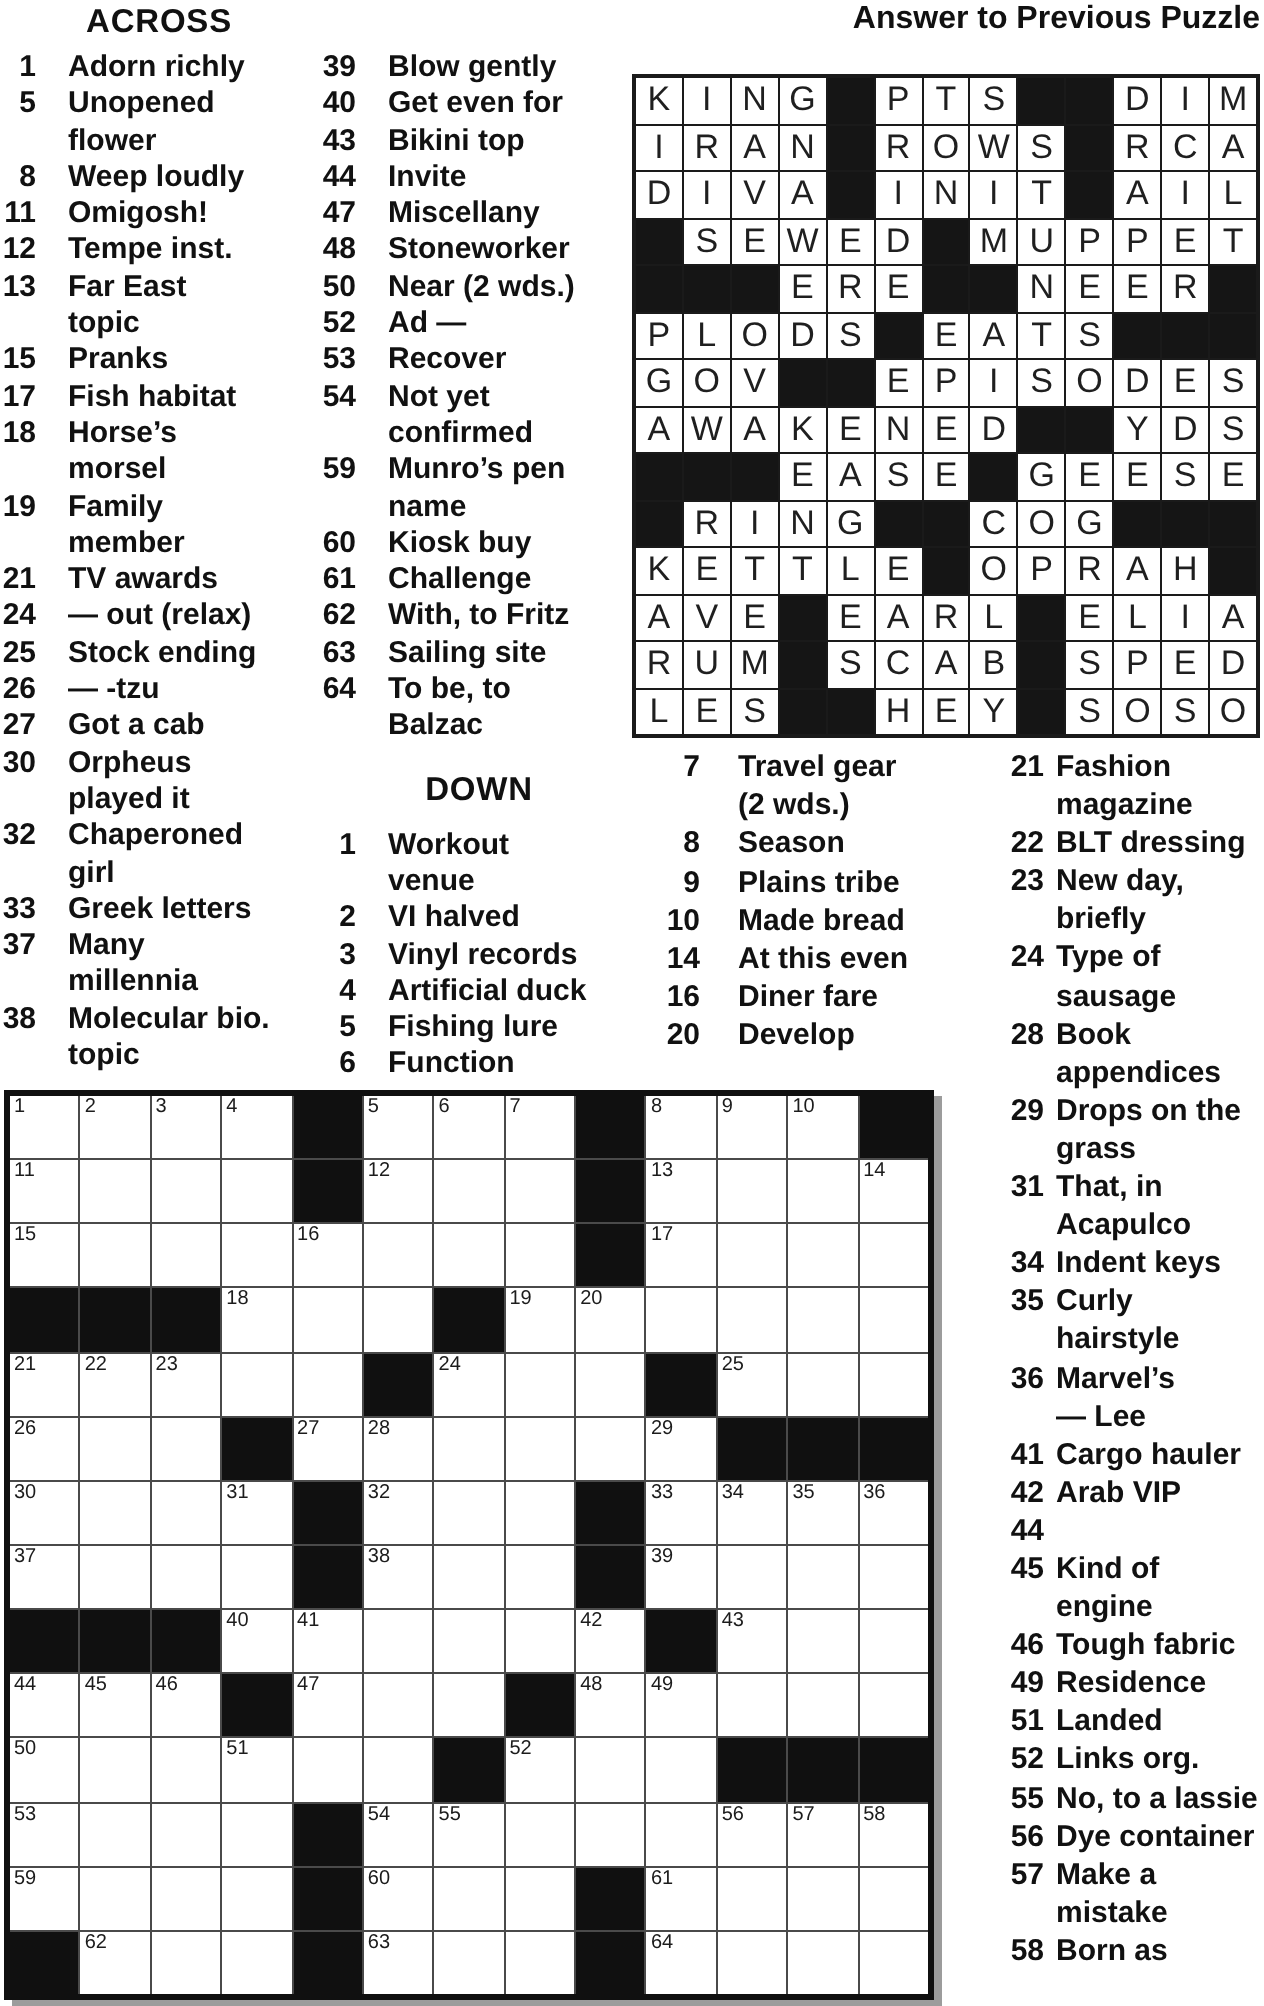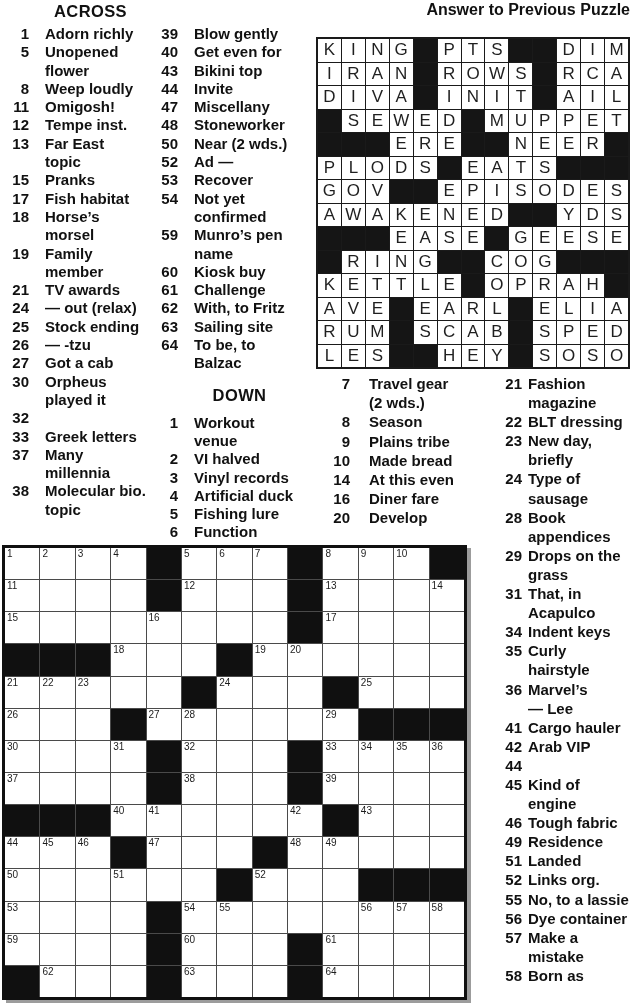--- a/index.html
+++ b/index.html
@@ -20,21 +20,21 @@
   .col3 li { line-height:19.2px; }
   .col4 li { line-height:19.1px; }
   .num { flex:none; text-align:right; }
   .col1 .num, .col2 .num { width:17px; }
   .col3 .num { width:21px; }
   .col4 .num { width:26px; }
   .txt { white-space:pre-line; }
   .col1 .txt, .col2 .txt { margin-left:16px; }
   .col3 .txt { margin-left:19px; }
   .col4 .txt { margin-left:6px; }
-  .col1 { left:12px;   top:2px;   width:157px; }
+  .col1 { left:1px;   top:2px;   width:157px; }
   .col2 { left:161px; top:2px;   width:157px; }
   .col2 ul.first { margin-top:23px; }
   .col2 h2 { margin:13px 0 10px 0; }
   .col3 { left:329px; top:374px; width:166px; }
   .col4 { left:496px; top:374px; width:136px; }
   
   .answer-title {
     position:absolute; left:316px; top:1px; width:314px;
     text-align:right; font-size:16px; font-weight:700;
   }
@@ -130,20 +130,22 @@
           <span class="num">27</span>
           <span class="txt">Got a cab</span>
         </li>
         <li>
           <span class="num">30</span>
           <span class="txt">Orpheus
 played it</span>
         </li>
         <li>
           <span class="num">32</span>
+          <span class="txt">Chaperoned
+girl</span>
         </li>
         <li>
           <span class="num">33</span>
           <span class="txt">Greek letters</span>
         </li>
         <li>
           <span class="num">37</span>
           <span class="txt">Many
 millennia</span>
         </li>

